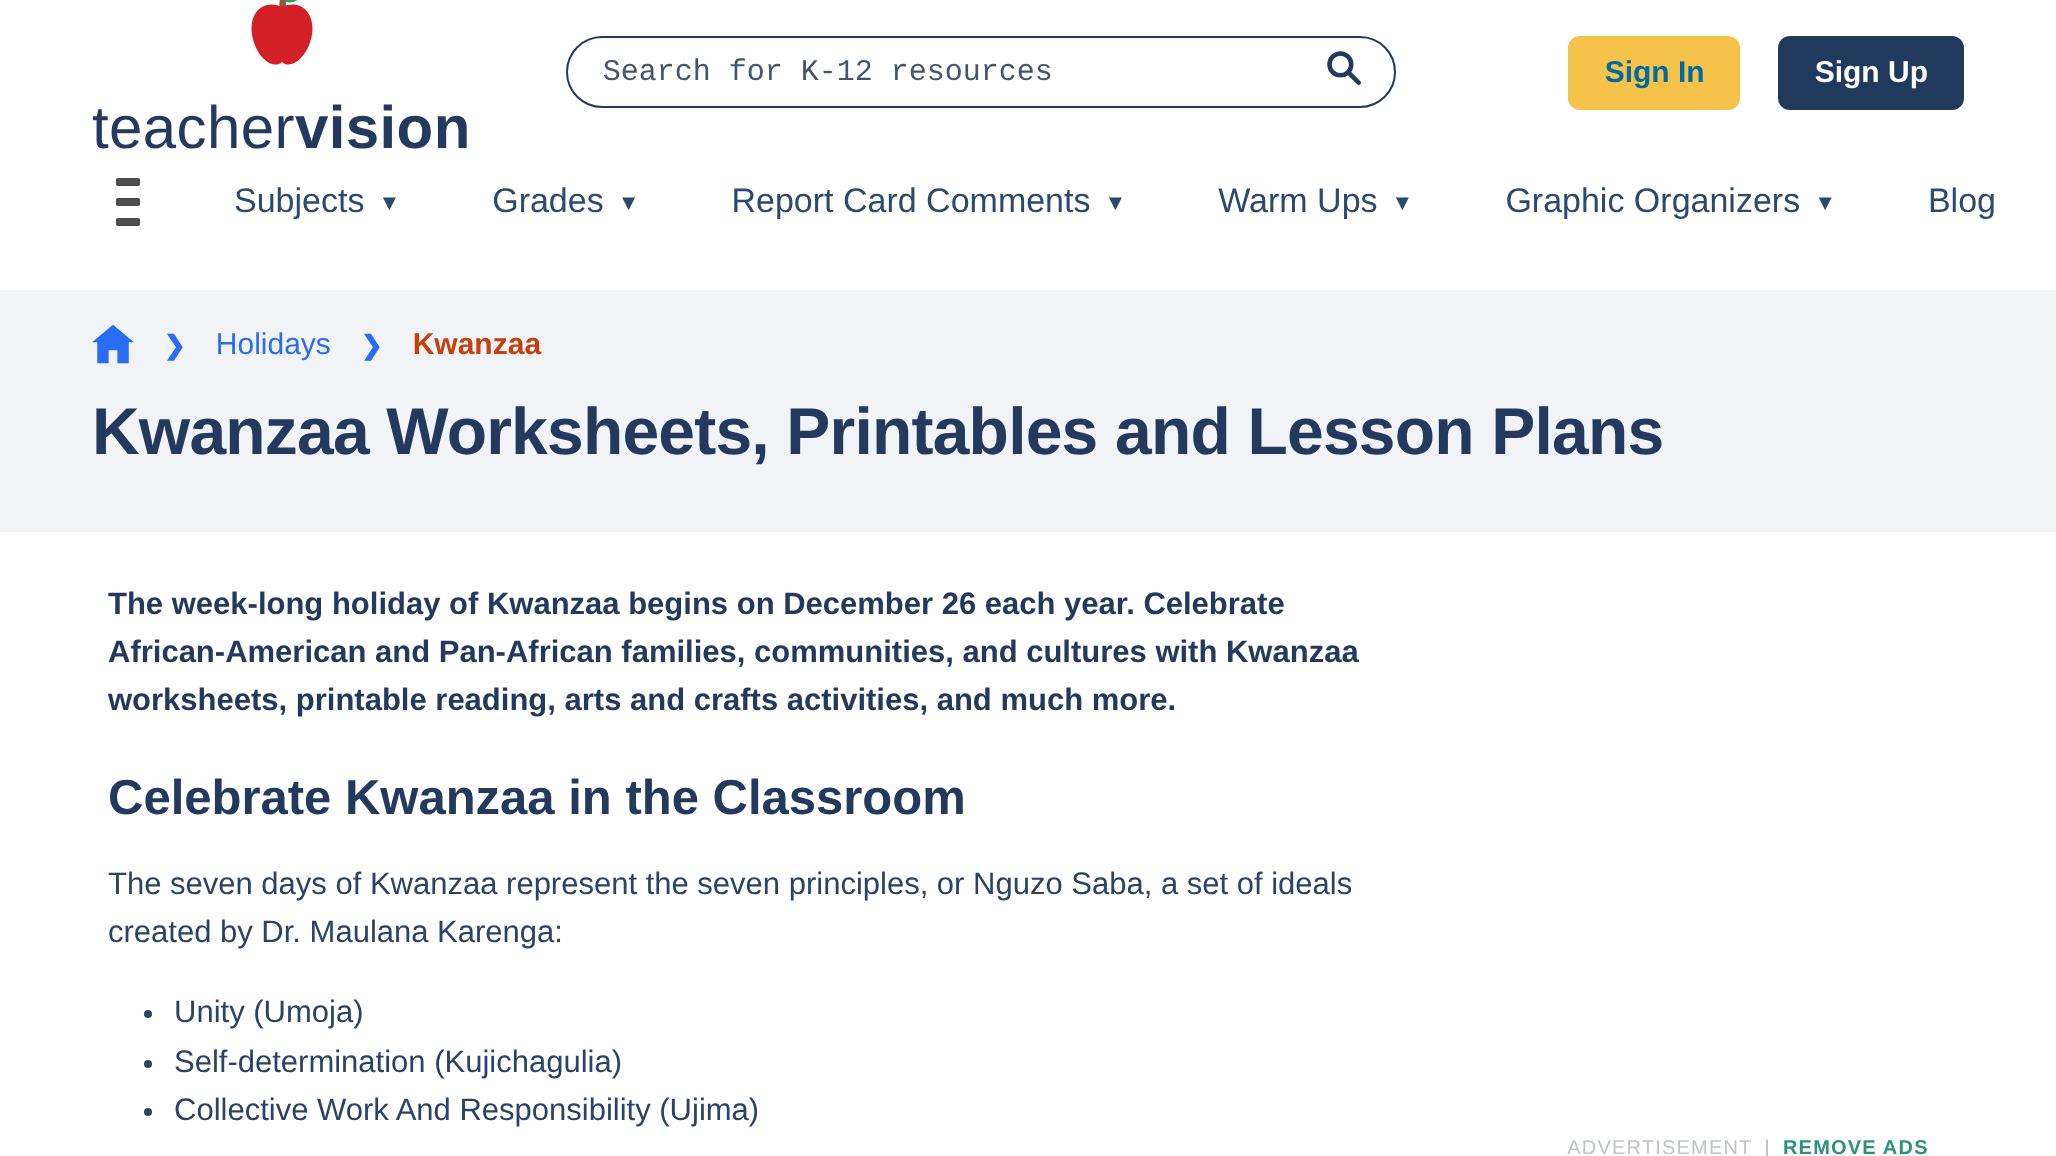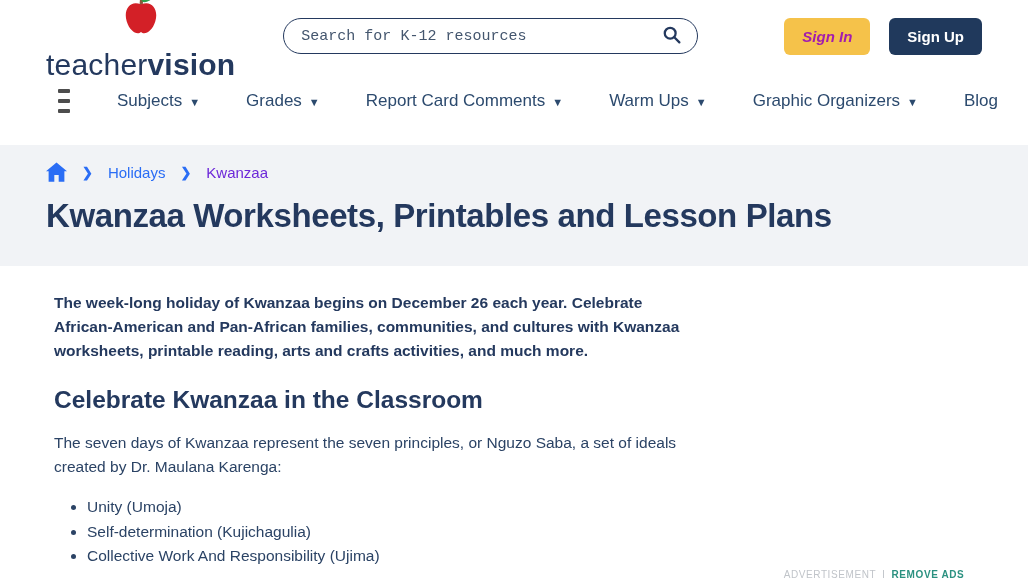--- a/index.html
+++ b/index.html
@@ -12,36 +12,36 @@
   .logo-text{font-size:30px;letter-spacing:.2px;color:#24395e;}
   .logo-text .lt1{font-weight:400;}
   .logo-text .lt2{font-weight:800;}
   .search{margin-left:48px;width:415px;height:36px;border:1.6px solid #24395e;border-radius:19px;
           display:flex;align-items:center;padding:0 15px;box-sizing:border-box;background:#fff;}
   .search input{flex:1;border:none;outline:none;font-family:Liberation Mono, monospace;font-size:15px;color:#15803d;background:transparent;}
   .search input::placeholder{color:#44566e;opacity:1;}
   .auth{margin-left:auto;display:flex;gap:19px;}
   .btn{border:none;border-radius:6px;font-family:inherit;font-weight:700;font-size:15px;
        padding:10px 18px;cursor:pointer;}
-  .btn-signin{background:#f5c24a;color:#a21caf;font-style:italic;}
+  .btn-signin{background:#f5c24a;color:#0369a1;}
   .btn-signup{background:#20395c;color:#fff;}
 
   
   .nav{display:flex;align-items:center;height:58px;padding-left:58px;gap:16px;}
   .hamburger{width:36px;display:flex;flex-direction:column;gap:6px;cursor:pointer;margin-right:31px;}
   .hamburger div{height:4px;background:#4d4d4d;border-radius:1px;}
   .nav-item{display:flex;align-items:center;gap:7px;margin-right:30px;font-size:17px;font-weight:500;
             color:#2c4a6e;cursor:pointer;white-space:nowrap;}
   .caret{font-size:11px;color:#2c4a6e;transform:translateY(1px);}
 
   
   .hero{background:#f1f3f6;margin-top:15px;padding:17px 46px 31px;}
   .breadcrumb{display:flex;align-items:center;gap:15px;font-size:15px;}
   .crumb-link{color:#2a6df5;font-weight:500;cursor:pointer;}
-  .crumb-current{color:#6d28d9;font-weight:400;}
+  .crumb-current{color:#c2410c;font-weight:700;}
   .crumb-sep{color:#2a6df5;font-weight:700;font-size:13px;}
   .hero h1{margin:15px 0 0;font-size:33px;font-weight:700;letter-spacing:-.4px;color:#24395e;}
 
   
   .main{position:relative;padding:25px 0 0 54px;}
   .intro{width:648px;margin:0;font-size:15.5px;font-weight:700;line-height:24px;color:#24395e;}
   .main h2{margin:23px 0 0;font-size:24.5px;font-weight:700;color:#24395e;}
   .para{width:676px;margin:17px 0 0;font-size:15.5px;font-weight:400;line-height:24px;color:#2b4365;}
   .principles{margin:16px 0 0;padding-left:33px;font-size:15.5px;line-height:24px;color:#2b4365;}
   .principles li{margin:0 0 0.5px;}

